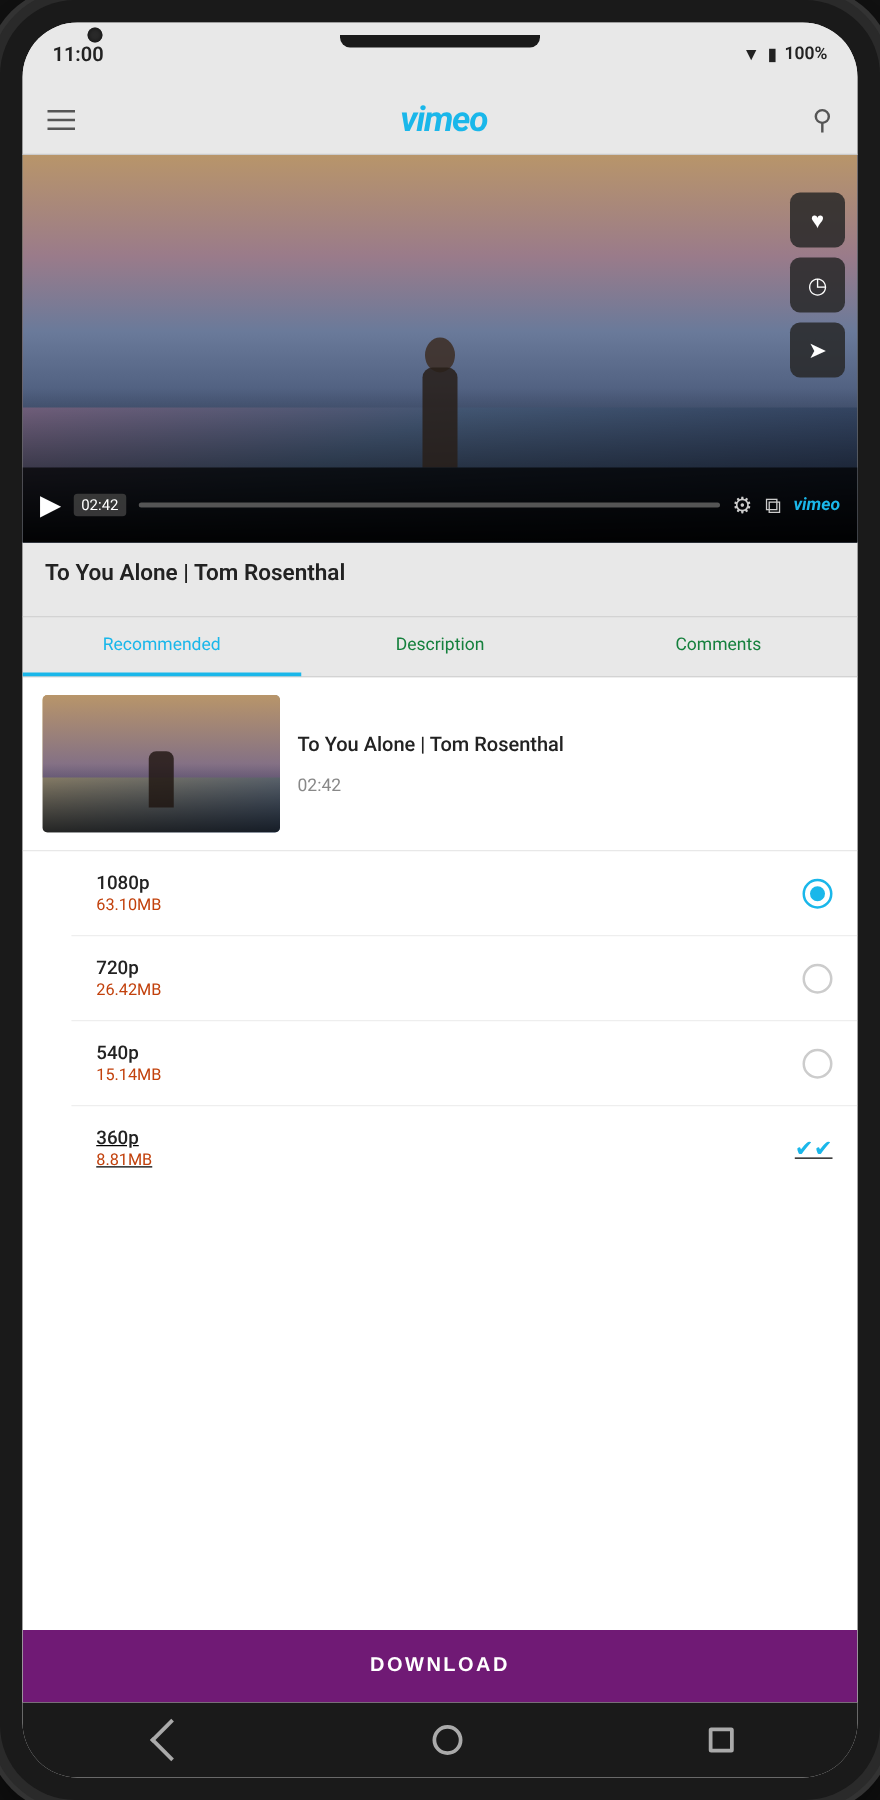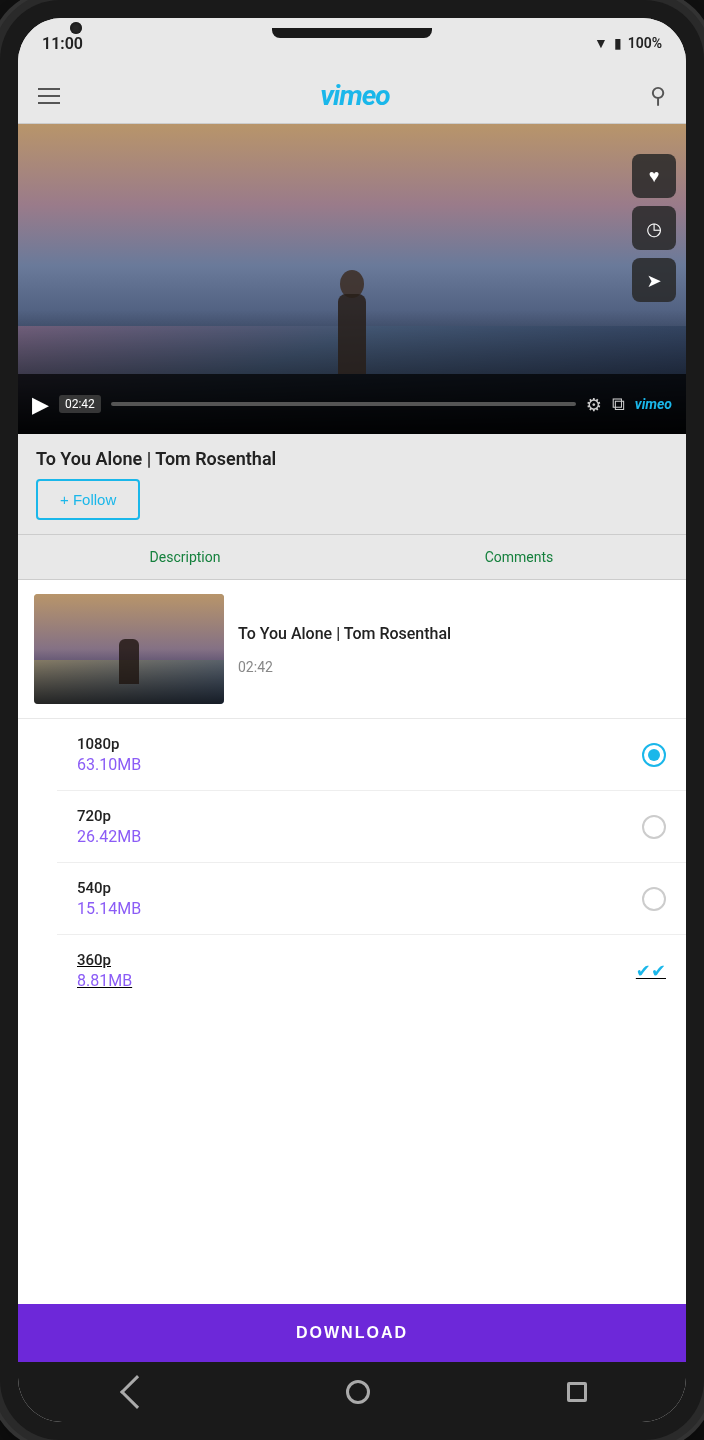--- a/index.html
+++ b/index.html
@@ -368,22 +368,22 @@
     .quality-item:last-child {
       border-bottom: none;
       text-decoration: underline;
     }
     .quality-label {
       font-size: 15px;
       font-weight: 500;
       color: #222;
     }
     .quality-size {
-      font-size: 16px;
-      color: #8b5cf6;
+      font-size: 13px;
+      color: #c2410c;
       margin-top: 2px;
     }
     .radio-btn {
       width: 24px;
       height: 24px;
       border-radius: 50%;
       border: 2px solid #ccc;
       display: flex;
       align-items: center;
       justify-content: center;
@@ -400,21 +400,21 @@
     .check-icon {
       color: #1ab7ea;
       font-size: 18px;
     }
     
     .download-btn-wrap {
       flex-shrink: 0;
     }
     .download-btn {
       width: 100%;
-      background: #6d28d9;
+      background: #701a75;
       color: #fff;
       border: none;
       padding: 20px;
       font-size: 16px;
       font-weight: 700;
       letter-spacing: 2px;
       cursor: pointer;
       text-transform: uppercase;
     }
     
@@ -522,25 +522,25 @@
         </div>
         <div class="ctrl-gear">⚙</div>
         <div class="ctrl-fullscreen">⧉</div>
         <div class="ctrl-vimeo">vimeo</div>
       </div>
     </div>
 
     <div class="video-info">
       <div class="video-title">To You Alone | Tom Rosenthal</div>
       <div class="video-meta">
-        <button class="follow-btn">+ Follow</button>
       </div>
     </div>
 
     <div class="tabs-row">
+      <div class="tab-item active">Recommended</div>
       <div class="tab-item">Description</div>
       <div class="tab-item">Comments</div>
     </div>
 
     <div class="download-panel">
 
       <div class="download-video-preview">
         <div class="preview-thumb">
           <div class="preview-thumb-sky"></div>
           <div class="preview-thumb-dark"></div>

